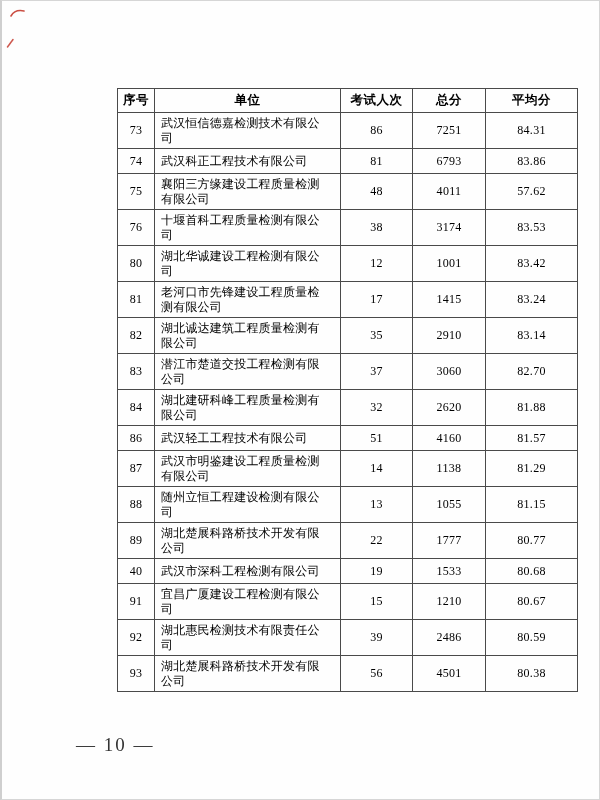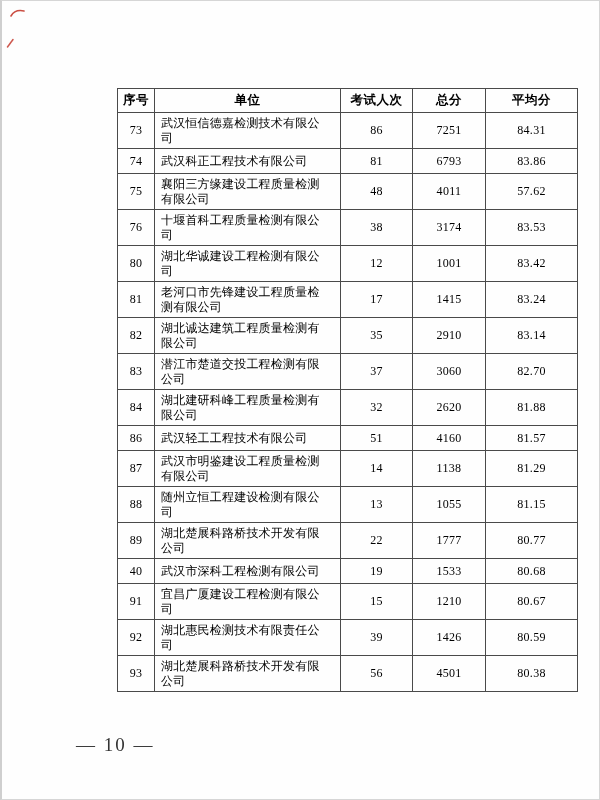--- a/index.html
+++ b/index.html
@@ -205,21 +205,21 @@
           <td class="col-no">91</td>
           <td class="col-unit">宜昌广厦建设工程检测有限公司</td>
           <td class="col-count">15</td>
           <td class="col-total">1210</td>
           <td class="col-avg">80.67</td>
         </tr>
         <tr>
           <td class="col-no">92</td>
           <td class="col-unit">湖北惠民检测技术有限责任公司</td>
           <td class="col-count">39</td>
-          <td class="col-total">1426</td>
+          <td class="col-total">2486</td>
           <td class="col-avg">80.59</td>
         </tr>
         <tr>
           <td class="col-no">93</td>
           <td class="col-unit">湖北楚展科路桥技术开发有限公司</td>
           <td class="col-count">56</td>
           <td class="col-total">4501</td>
           <td class="col-avg">80.38</td>
         </tr>
       </tbody>

